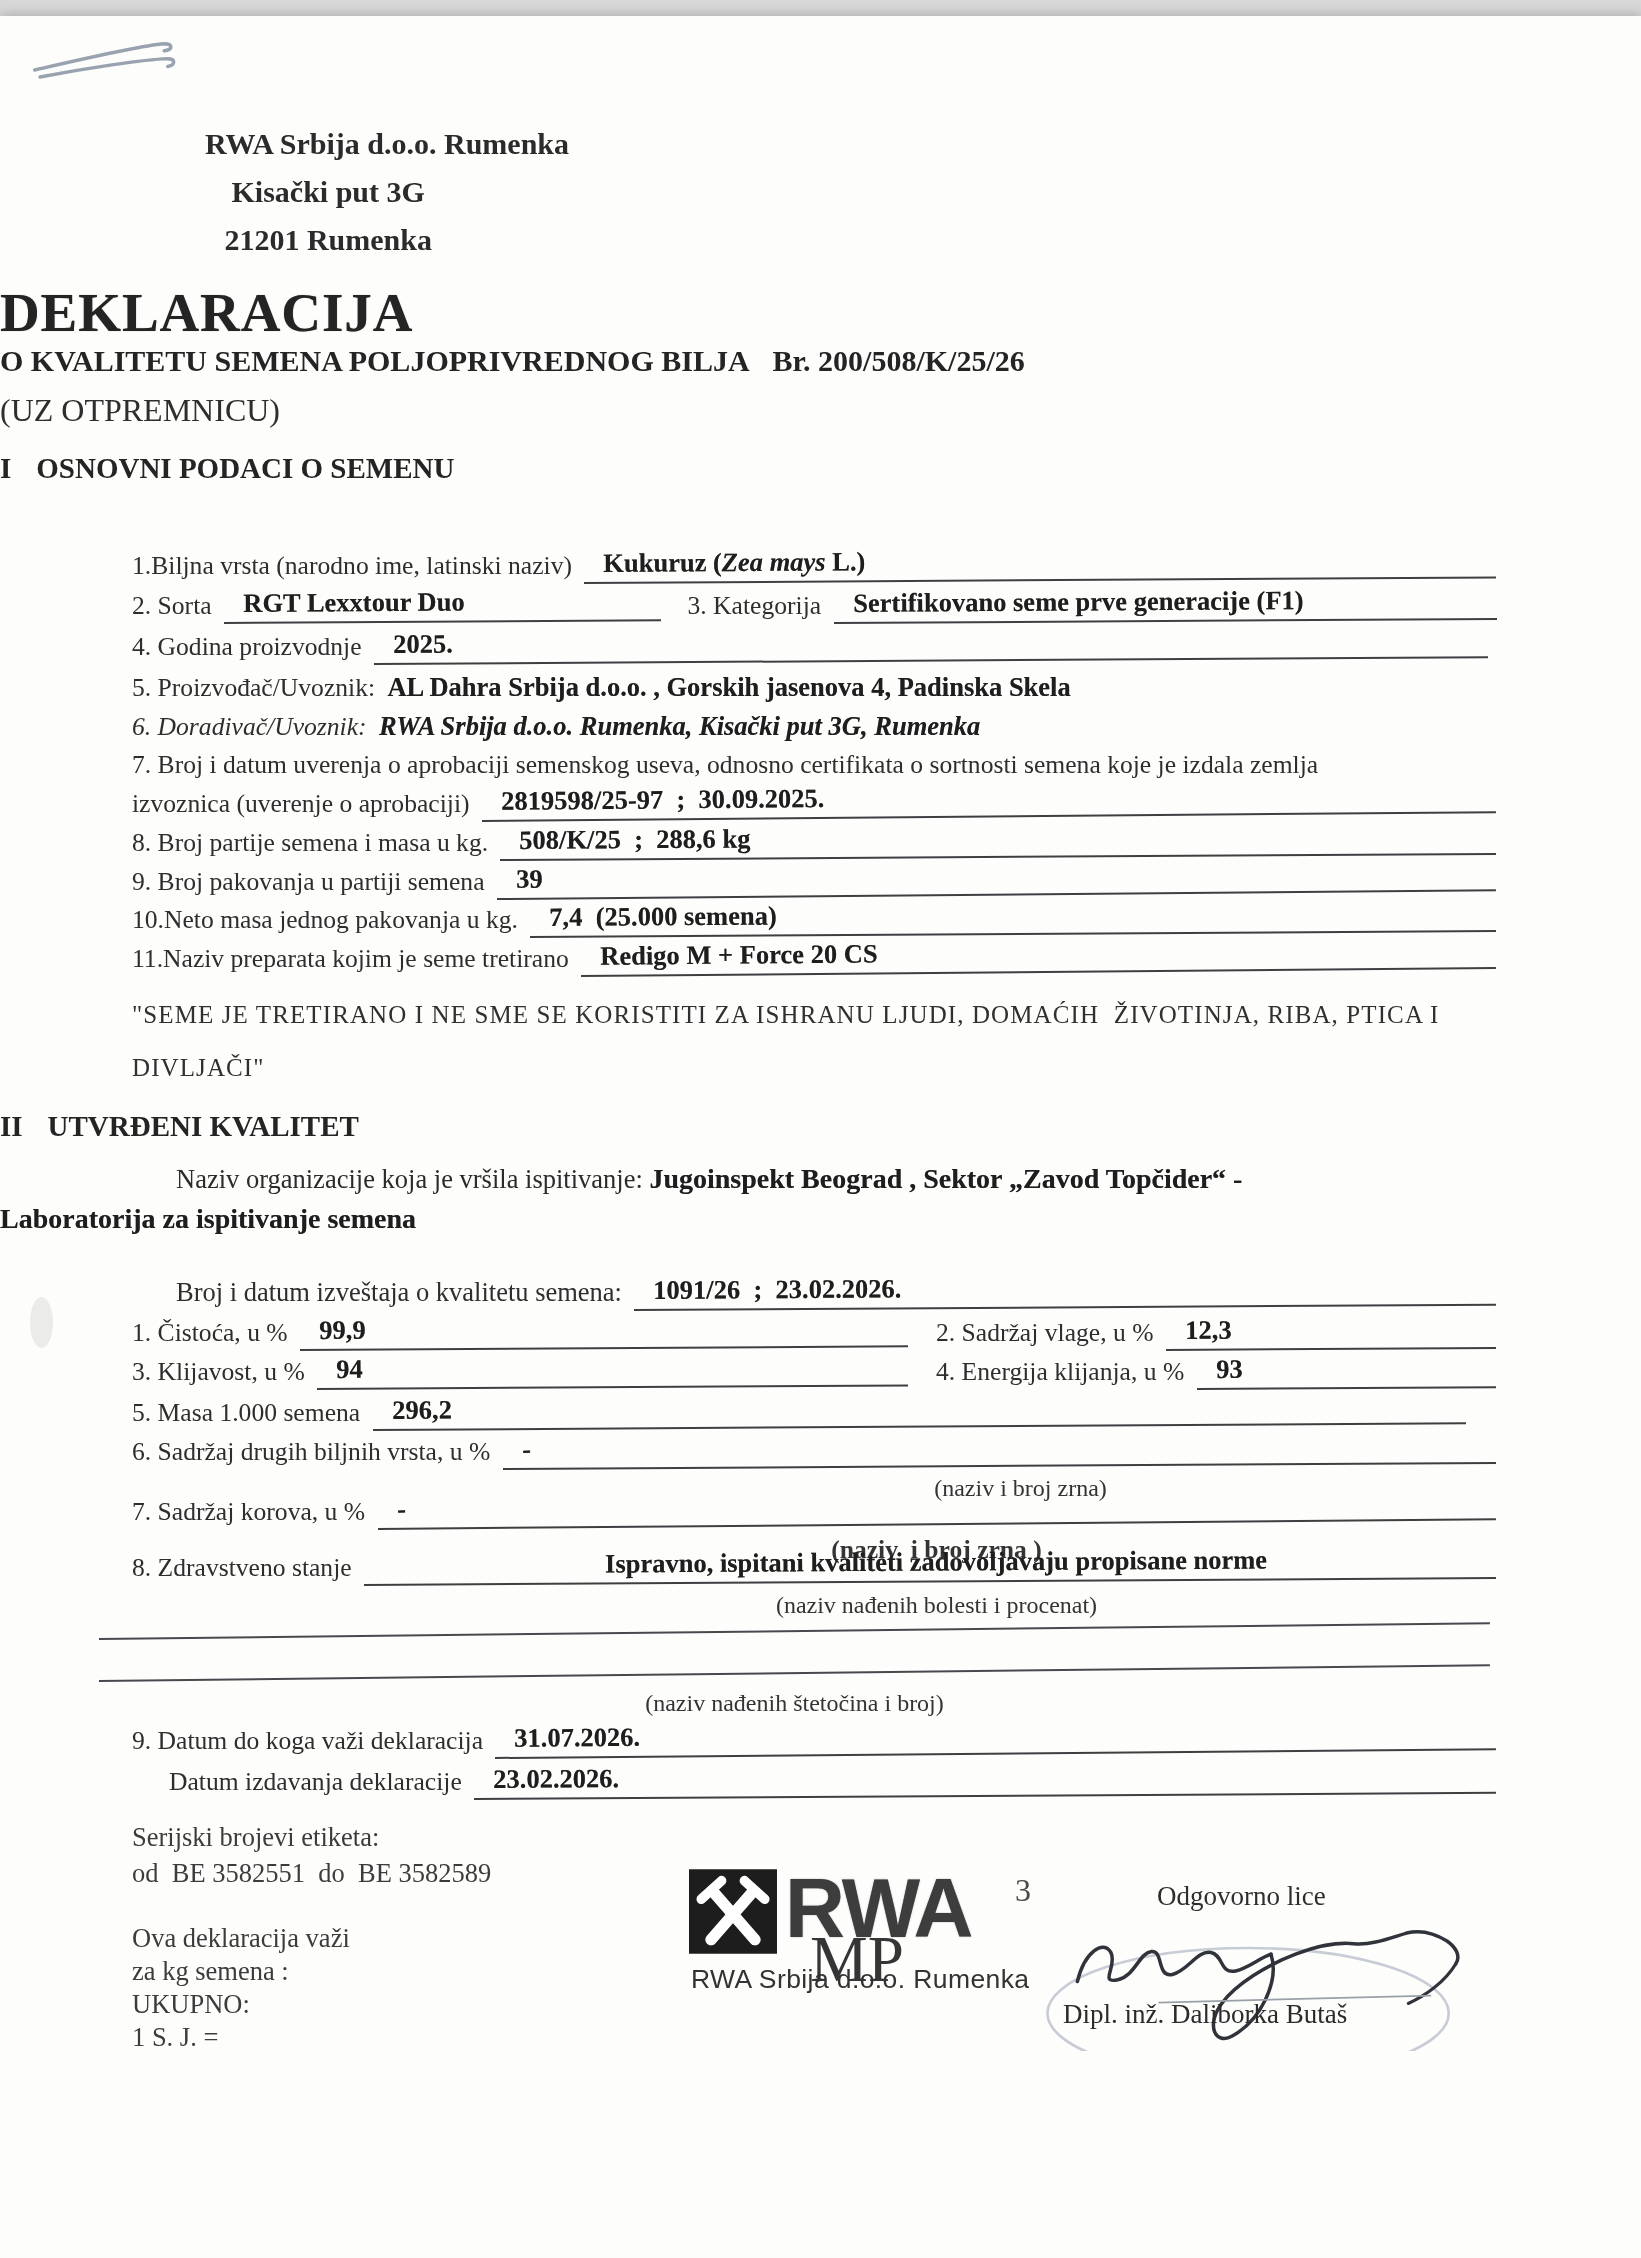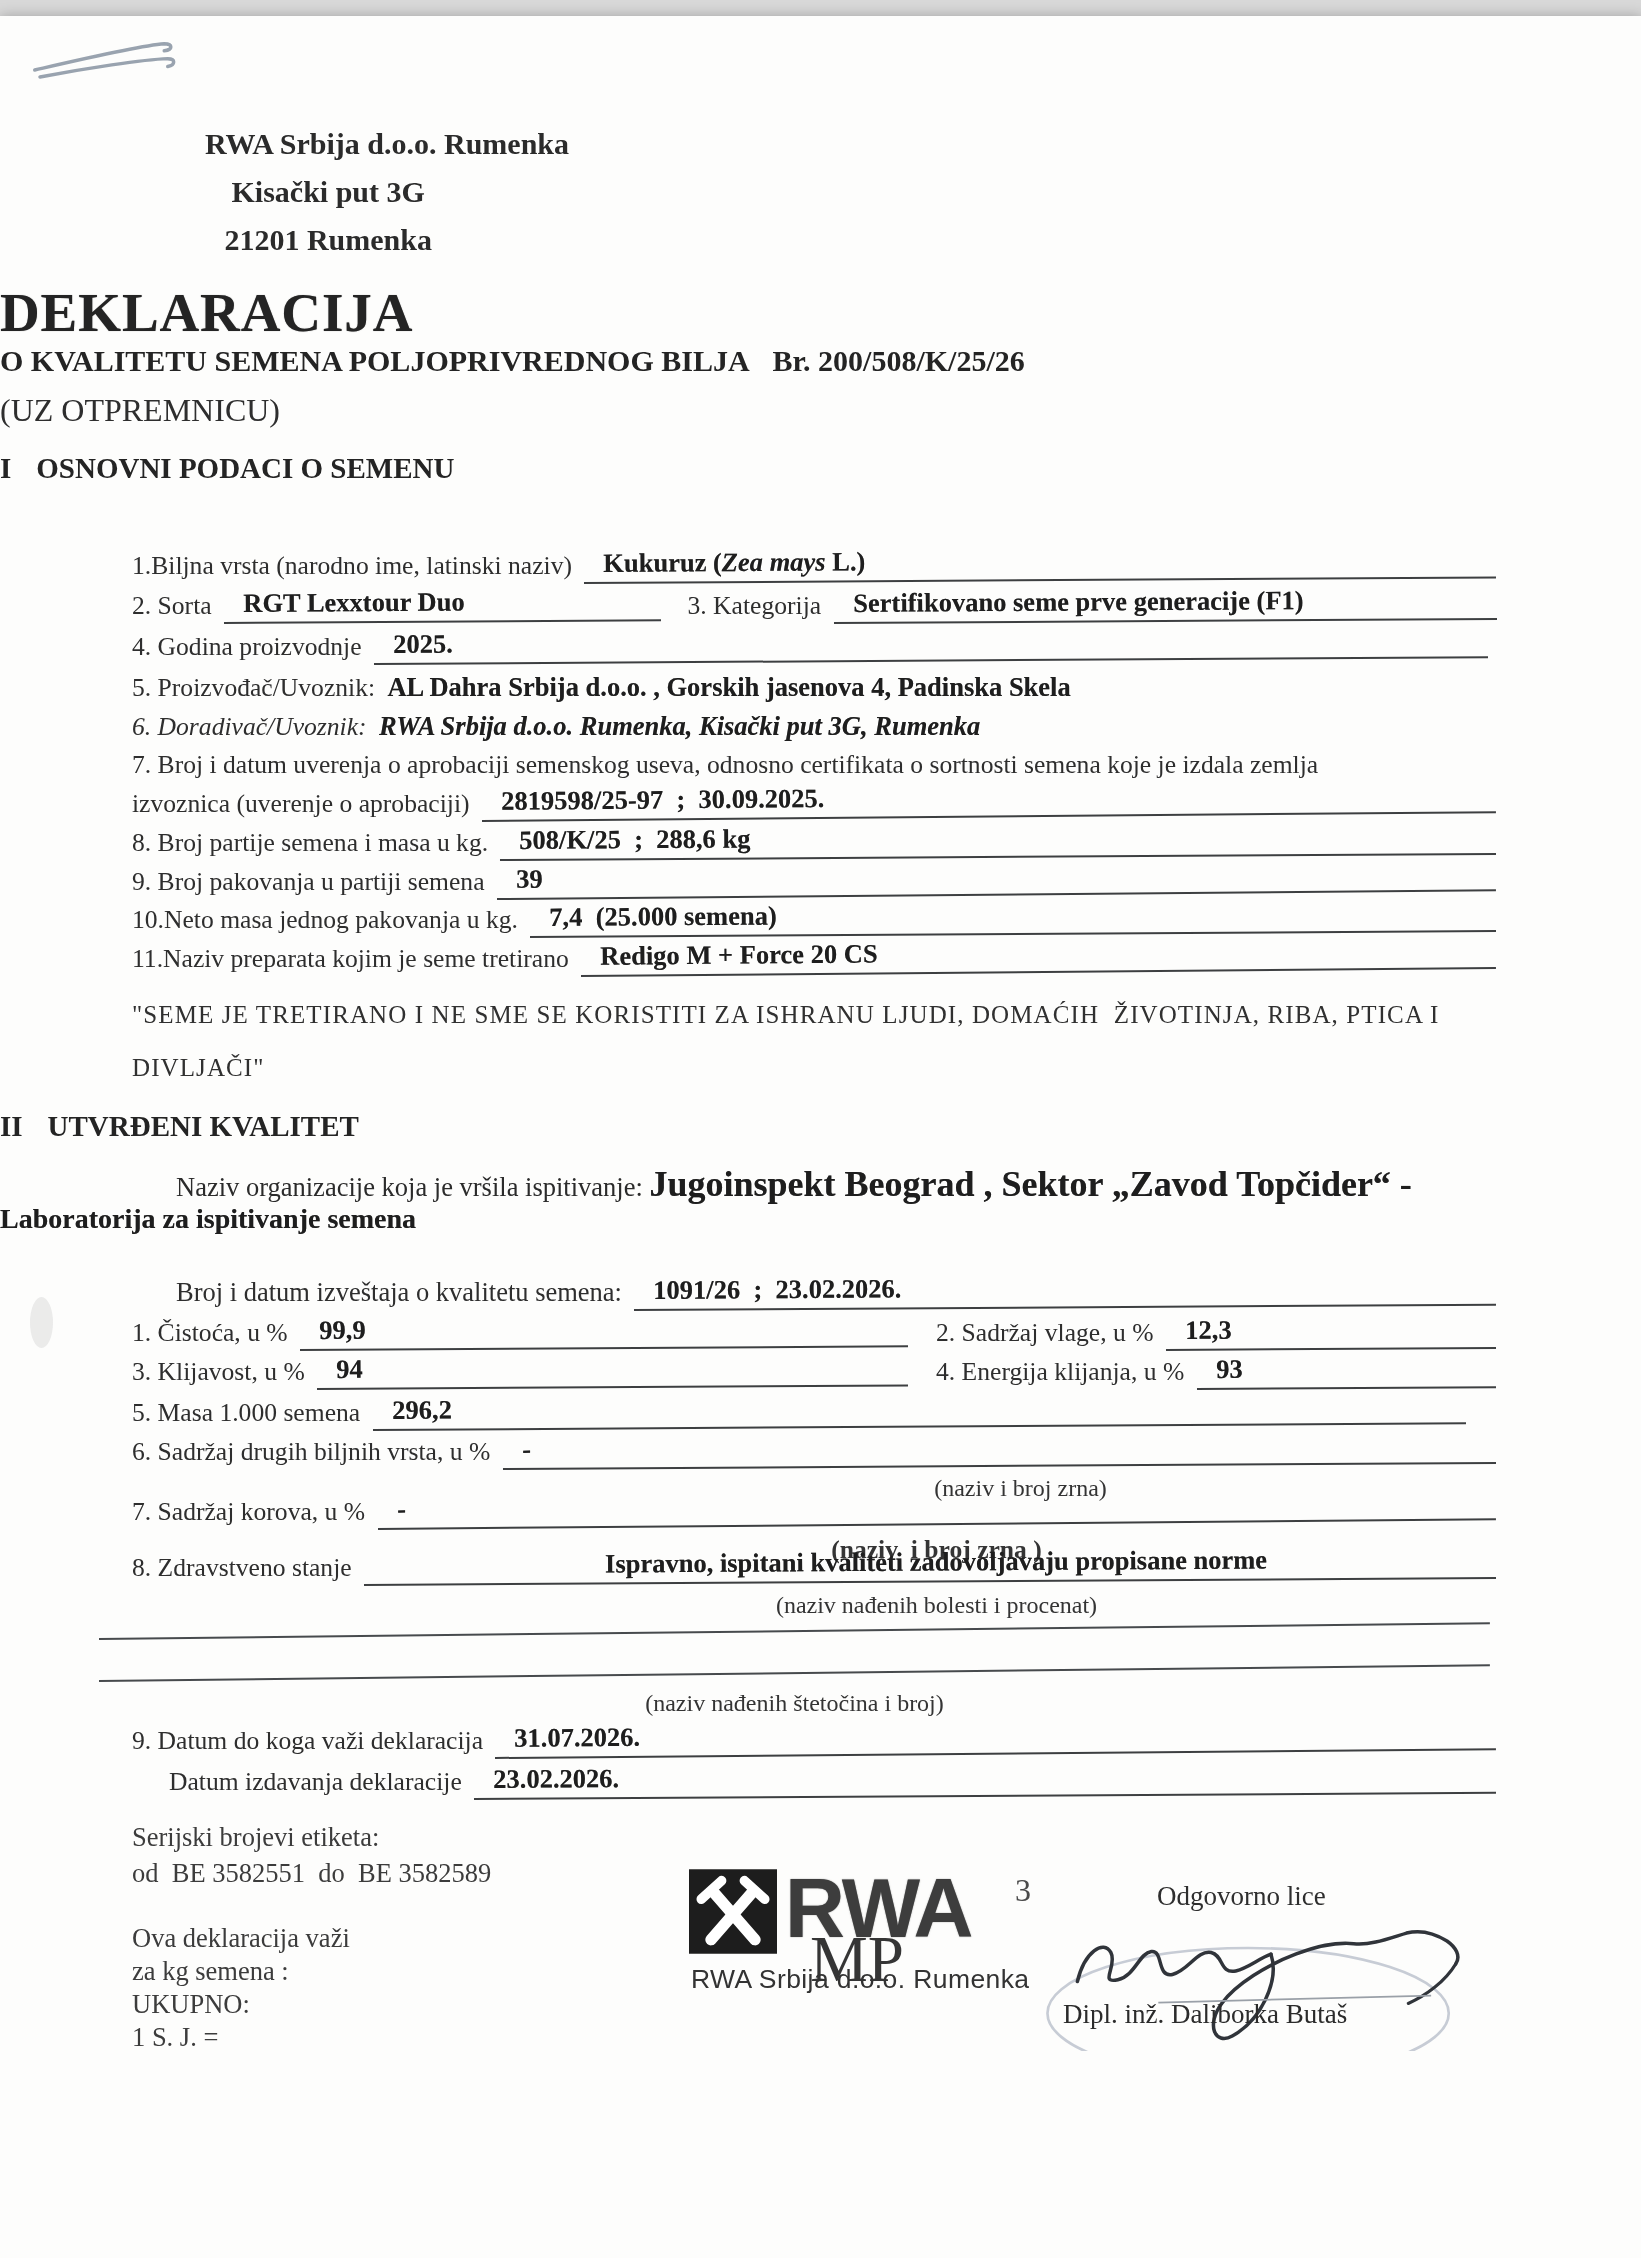--- a/index.html
+++ b/index.html
@@ -144,21 +144,21 @@
   <div class="abs" style="left:132px;right:150px;top:972px;font-size:25px;letter-spacing:1.1px;line-height:53px;color:#303030;">
     <div class="txt">"SEME JE TRETIRANO I NE SME SE KORISTITI ZA ISHRANU LJUDI, DOMAĆIH  ŽIVOTINJA, RIBA, PTICA I</div>
     <div class="txt">DIVLJAČI"</div>
   </div>
 
   <div class="center" style="top:1094px;">
     <span class="h-sec numeral">II</span><span class="h-sec">UTVRĐENI KVALITET</span>
   </div>
 
   <div class="abs" style="left:176px;top:1147px;font-size:26.5px;">
-    <span class="txt">Naziv organizacije koja je vršila ispitivanje: </span><span class="val" style="font-size:36px;font-family:Liberation Serif, serif;">Jugoinspekt Beograd , Sektor „Zavod Topčider“ -</span>
+    <span class="txt">Naziv organizacije koja je vršila ispitivanje: </span><span class="val" style="font-size:28px;font-family:Liberation Serif, serif;">Jugoinspekt Beograd , Sektor „Zavod Topčider“ -</span>
   </div>
   <div class="center" style="top:1187px;">
     <span class="val" style="font-size:28px;">Laboratorija za ispitivanje semena</span>
   </div>
 
   <div class="row" style="left:176px;right:146px;top:1253px;">
     <span class="lbl" style="font-size:26.5px;">Broj i datum izveštaja o kvalitetu semena:</span>
     <span class="u">
         <span class="val">1091/26  ;  23.02.2026.</span>
       </span>

